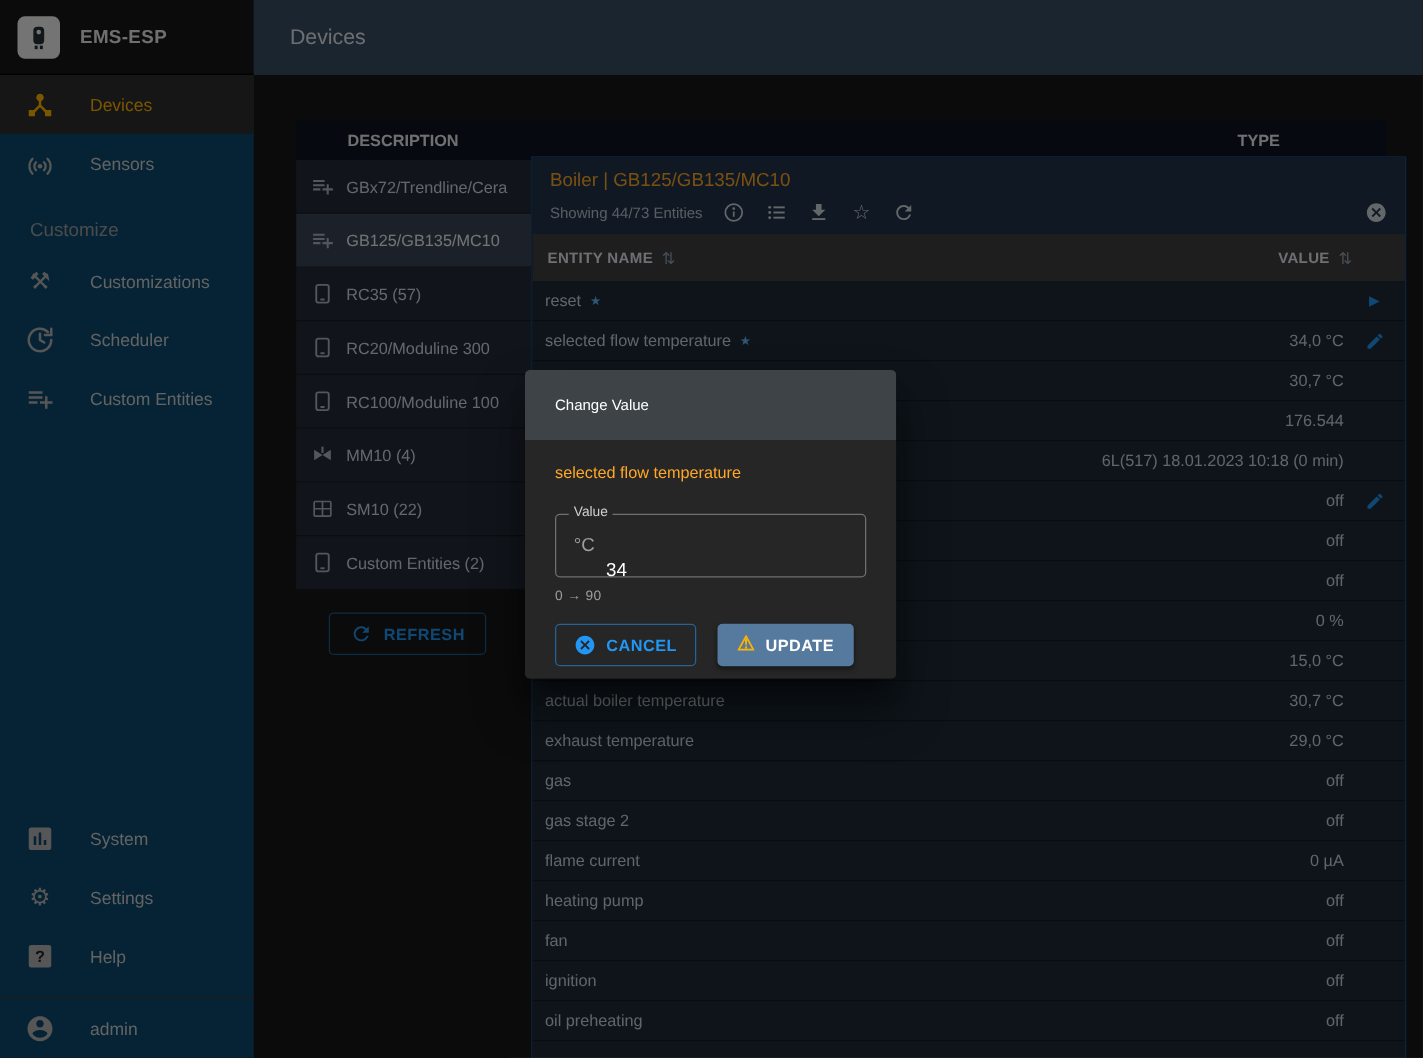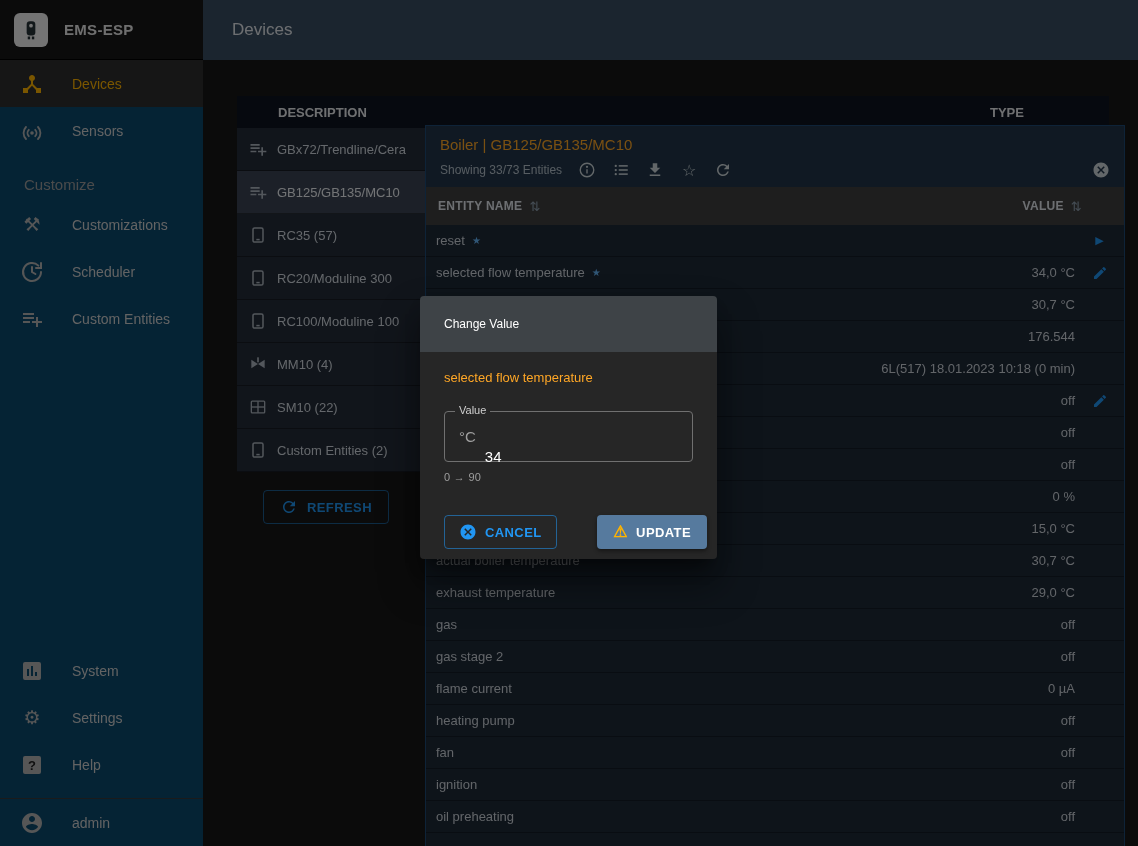--- a/index.html
+++ b/index.html
@@ -90,21 +90,21 @@
   .modal-entity { color:#ffa726; font-size:13px; }
   .field { margin-top:26px; position:relative; width:249px; height:51px;
     border:1px solid #707070; border-radius:4px; display:flex; align-items:center;
     padding-left:14px; gap:9px; }
   .field-label { position:absolute; top:-8px; left:10px; background:#262626;
     padding:0 4px; font-size:11px; color:#cfcfcf; }
   .field-unit { color:#9e9e9e; font-size:15px; }
   .field-input { background:transparent; border:none; outline:none; color:#fff;
     font-size:15px; width:150px; font-family:inherit;margin-top:40px; }
   .field-hint { margin-top:9px; font-size:11px; color:#9e9e9e; letter-spacing:.3px; }
-  .modal-actions { display:flex; justify-content:space-between; gap:8px; margin-top:32px; }
+  .modal-actions { display:flex; justify-content:flex-start; gap:17px; margin-top:16px; }
   .btn { height:34px; border-radius:4px; display:flex; align-items:center; gap:8px;
     font-size:13px; font-weight:bold; letter-spacing:.4px; cursor:pointer;
     border:none; font-family:inherit; }
   .btn .ic { width:18px; height:18px; }
   .btn-cancel { padding:0 14px; background:transparent;
     border:1px solid rgba(33,150,243,.55); color:#2196f3; }
   .btn-cancel .ic { color:#2196f3; }
   .btn-update { padding:0 16px; background:#567a9e; color:#fff;
     box-shadow:0 2px 4px rgba(0,0,0,.45); }
   .warn-glyph { color:#ffb300; font-size:16px; line-height:1; }
@@ -295,21 +295,21 @@
         <path d="M17.65 6.35A7.95 7.95 0 0 0 12 4c-4.42 0-7.99 3.58-7.99 8S7.58 20 12 20c3.73 0 6.84-2.55 7.73-6h-2.08A5.99 5.99 0 0 1 12 18c-3.31 0-6-2.69-6-6s2.69-6 6-6c1.66 0 3.14.69 4.22 1.78L13 11h7V4l-2.35 2.35z"></path>
       </svg>
   </span>
   <span>REFRESH</span>
 </button>
 
 <div class="panel">
   <div class="panel-header">
     <div class="panel-title">Boiler | GB125/GB135/MC10</div>
     <div class="panel-sub">
-      <span>Showing 33/73 Entities</span>
+      <span>Showing 44/73 Entities</span>
       <span class="tool">
         <svg viewBox="0 0 24 24" fill="none" stroke="currentColor" stroke-width="1.8">
             <circle cx="12" cy="12" r="9"></circle>
             <line x1="12" y1="11" x2="12" y2="16.5"></line>
             <circle cx="12" cy="7.8" r="0.6" fill="currentColor"></circle>
           </svg>
       </span>
       <span class="tool">
         <svg viewBox="0 0 24 24" fill="currentColor">
             <circle cx="5" cy="6.5" r="1.5"></circle>

